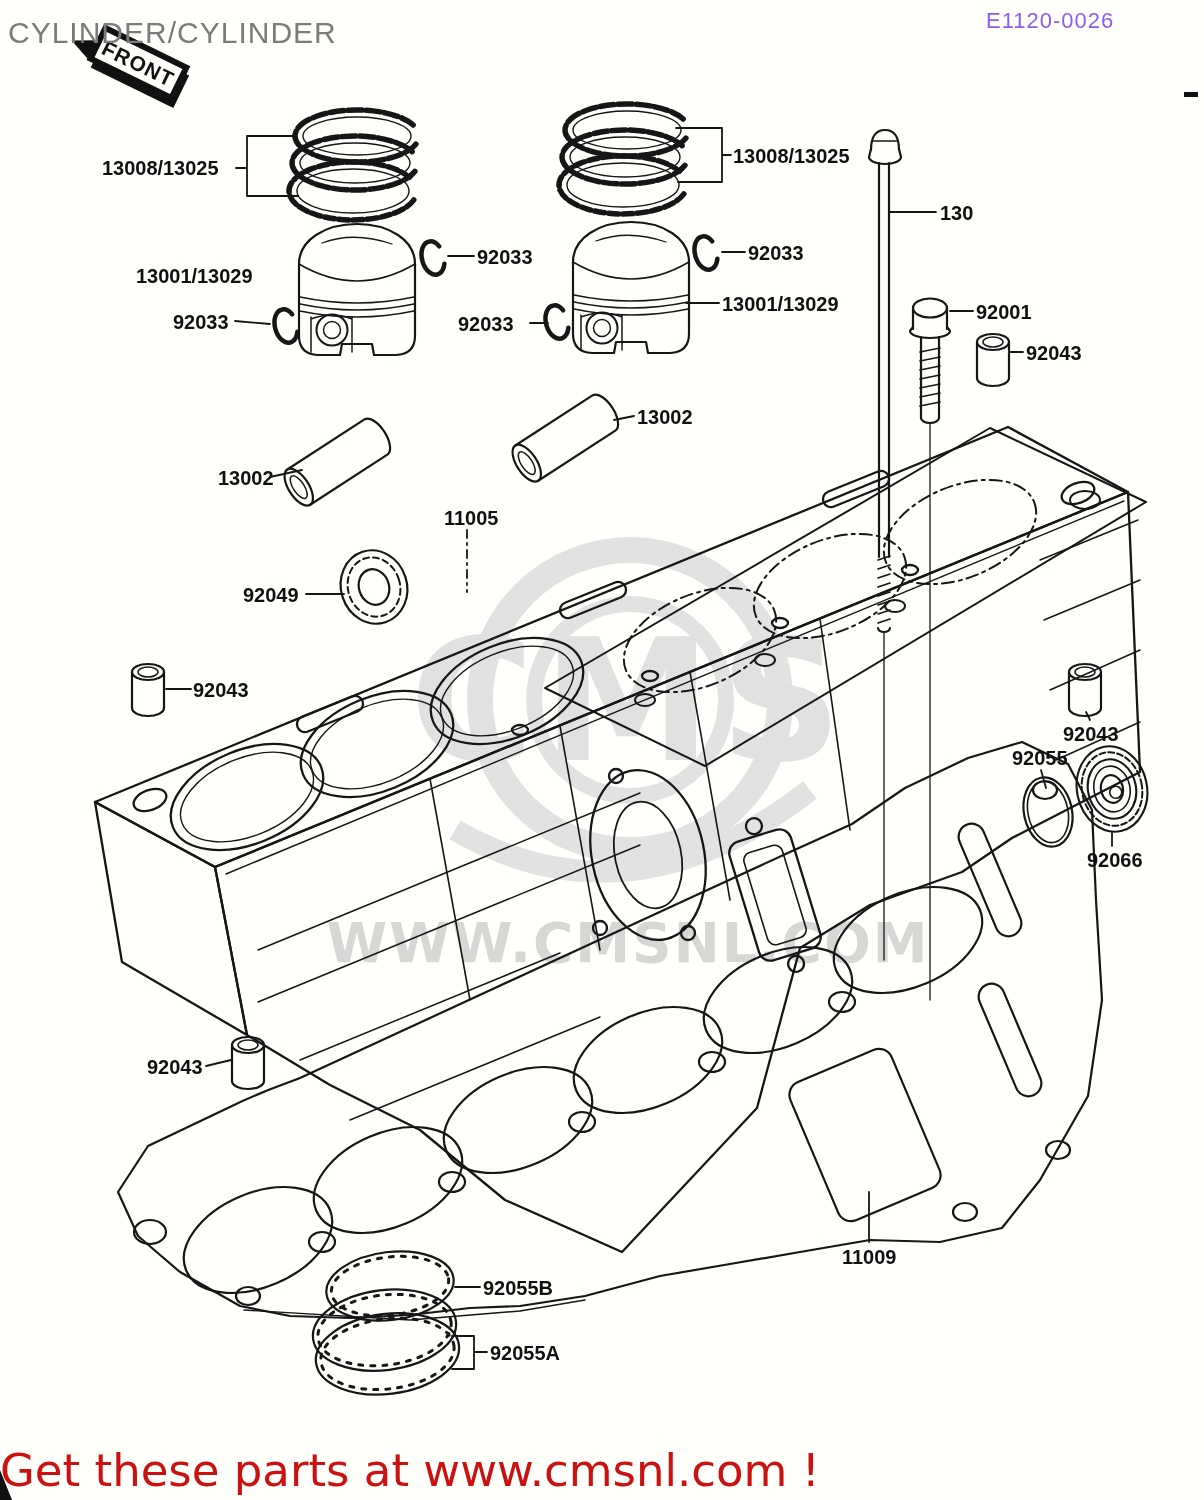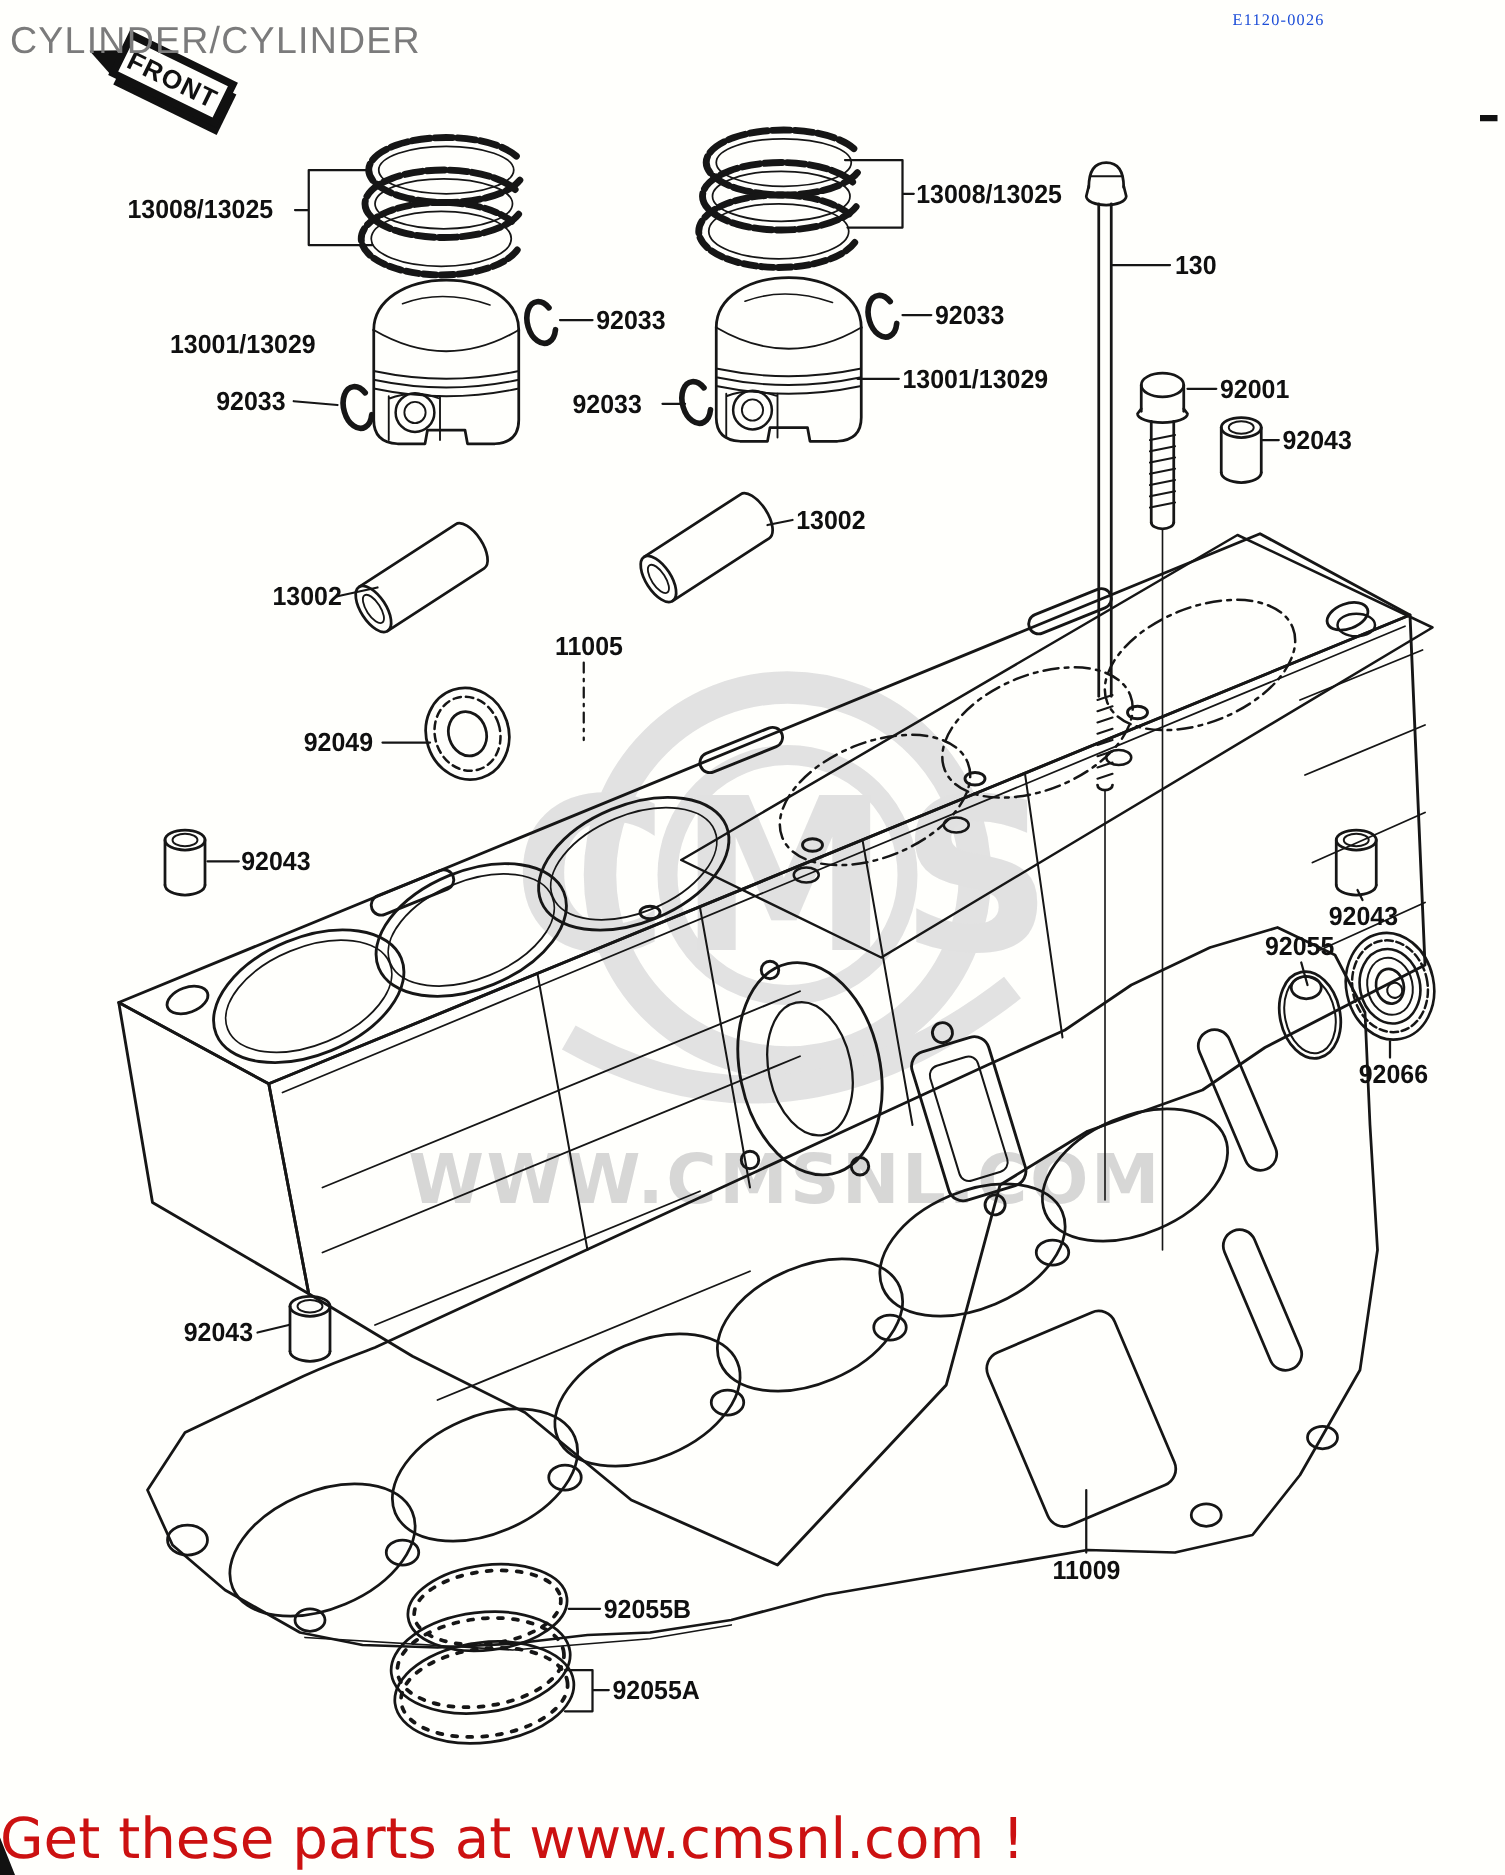--- a/index.html
+++ b/index.html
@@ -1,22 +1,22 @@
 <!DOCTYPE html>
 <html><head>
 <meta charset="utf-8">
 <style>
   html,body{margin:0;padding:0;background:#e8e8e8;}
   .stage{position:relative;width:1204px;height:1500px;background:#fffffc;overflow:hidden;
          font-family:"Liberation Sans", sans-serif;}
   .stage svg{position:absolute;left:0;top:0;}
   .page-title{position:absolute;left:8px;top:16px;font-size:30px;color:#7b7b7b;
               letter-spacing:1px;font-family:"Liberation Sans",sans-serif;}
-  .diagram-code{position:absolute;left:986px;top:8px;font-size:13px;color:#1d4ed8;
-                letter-spacing:1px;font-family:Liberation Serif, serif;}
+  .diagram-code{position:absolute;left:986px;top:8px;font-size:22px;color:#8b5cf6;
+                letter-spacing:1px;font-family:Liberation Sans, sans-serif;}
   .plabel{position:absolute;font-size:21px;font-weight:bold;color:#101010;
           white-space:nowrap;transform:scaleX(.95);transform-origin:left center;
           font-family:"Liberation Sans",sans-serif;}
   .footer-banner{position:absolute;left:0;top:1444px;width:100%;text-align:left;
                  font-size:45px;color:#cc1111;font-family:"DejaVu Sans",sans-serif;}
   .wm-text{font-family:"DejaVu Sans",sans-serif;font-weight:bold;}
   path,ellipse,circle,line,rect{vector-effect:none;}
 </style>
 </head>
 <body>

